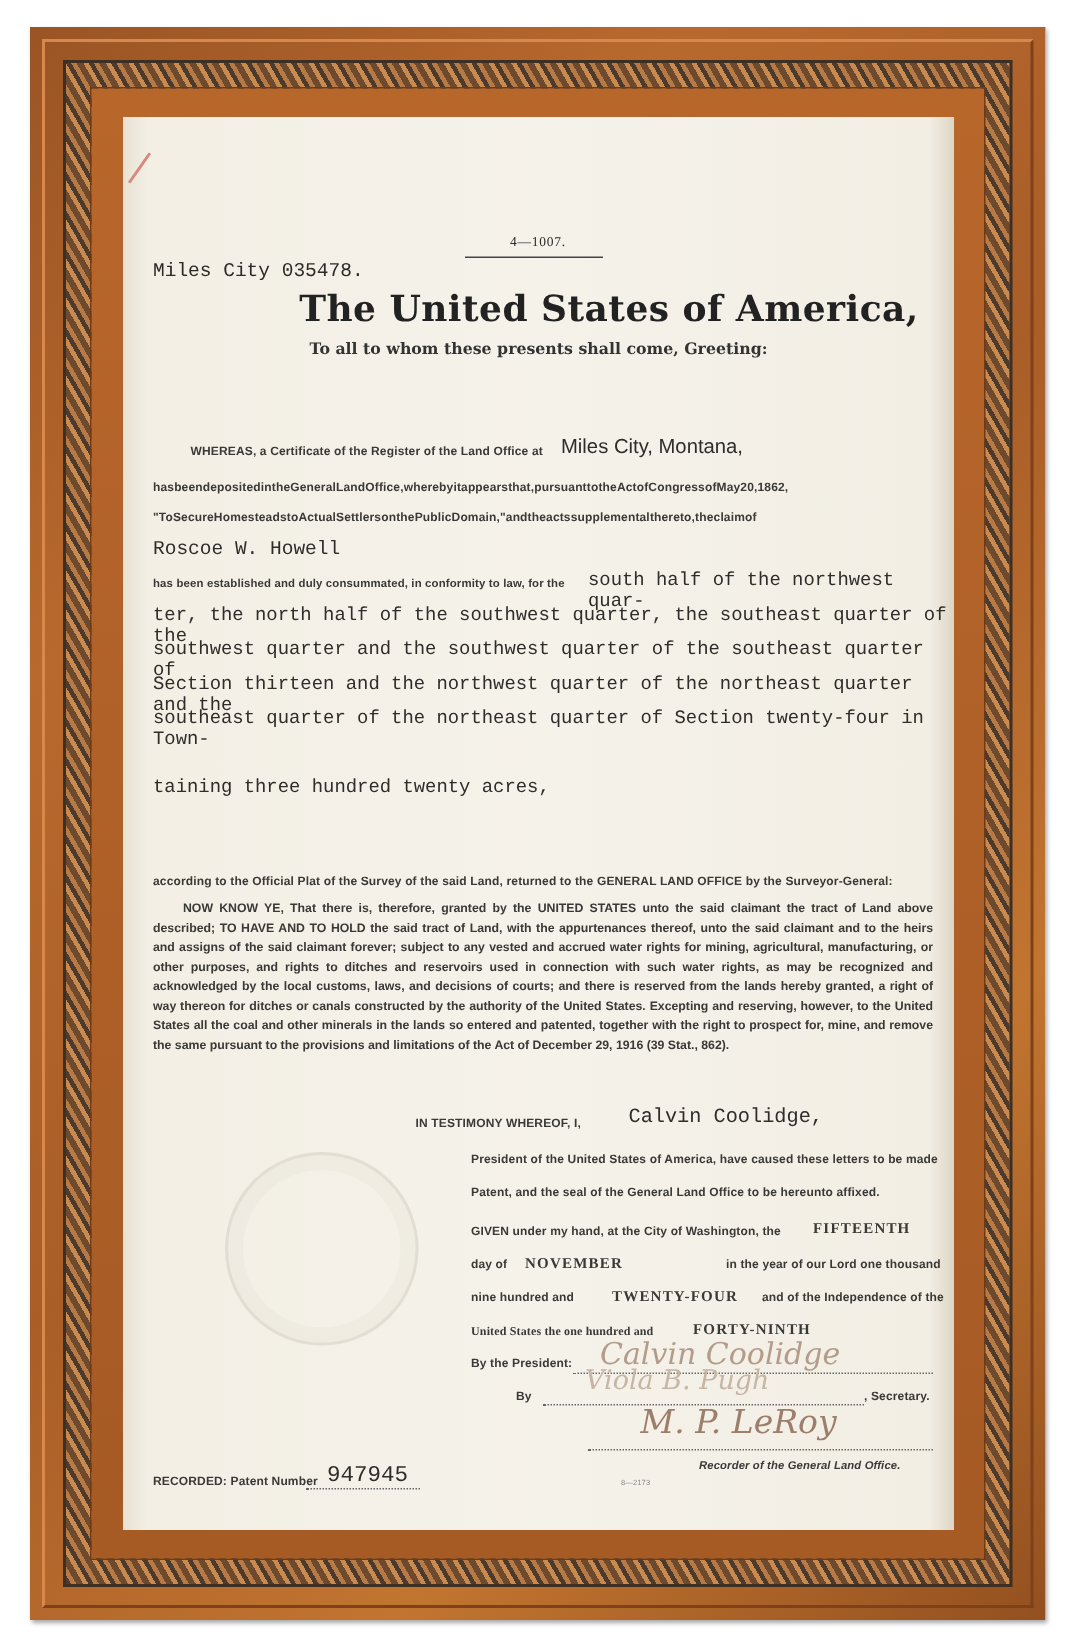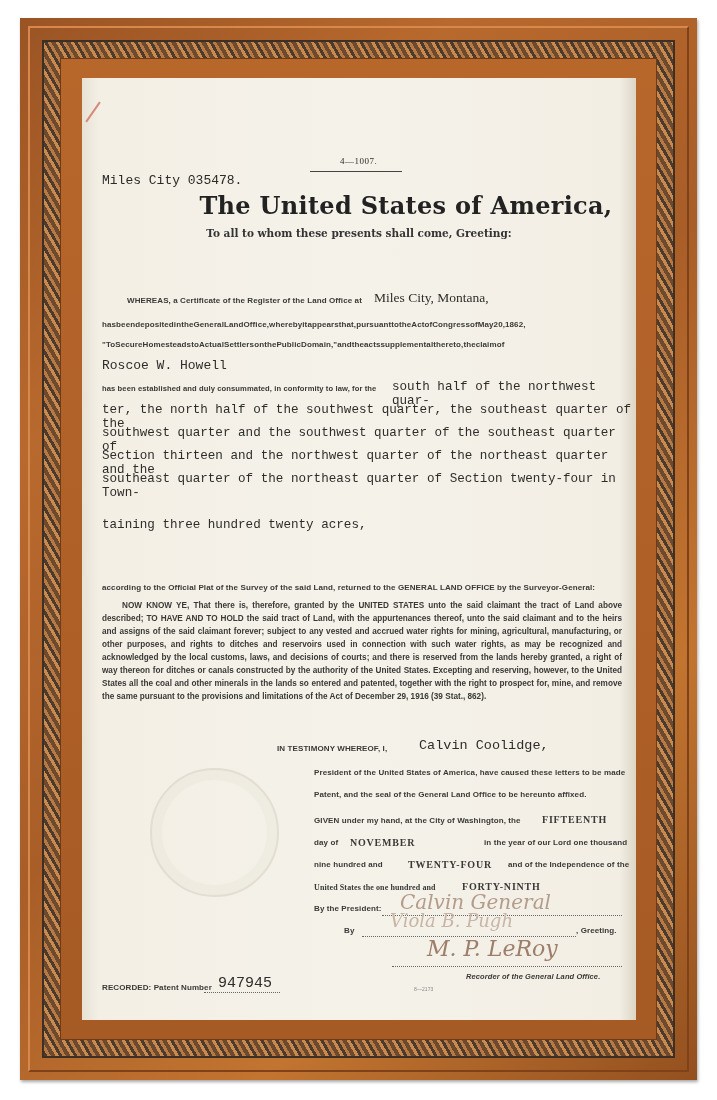--- a/index.html
+++ b/index.html
@@ -29,21 +29,21 @@
     color:#2b2a27;
   }
   .abs { position:absolute; }
   .form-no { left:258px; top:78px; font-family:"Liberation Serif", serif; font-size:9px; letter-spacing:0.5px; }
   .form-rule { left:228px; top:93px; width:92px; height:1px; background:#444; }
   .file-no { left:20px; top:95px; font-family:"Liberation Mono", monospace; font-size:13px; }
   .title { left:0; width:648px; top:113px; text-align:center; font-family:"DejaVu Serif", serif; font-weight:bold; font-size:24px; letter-spacing:0.3px; color:#222; }
   .greeting { left:0; width:554px; top:149px; text-align:center; font-family:"DejaVu Serif", serif; font-weight:bold; font-size:10.5px; color:#333; }
   .small { font-family:"Liberation Sans", sans-serif; font-size:8px; color:#3a3936; font-weight:bold; letter-spacing:0.1px; }
   .type { font-family:"Liberation Mono", monospace; font-size:12.6px; color:#2e2d2a; }
-  .typed-big { font-family:Liberation Serif, serif; font-size:13px; font-weight:bold; color:#2e2d2a; }
+  .typed-big { font-family:Liberation Sans, sans-serif; font-size:13px; font-weight:bold; color:#2e2d2a; }
   .justify-line { left:20px; width:520px; display:flex; }
   .legal { left:20px; width:520px; font-size:8.2px; line-height:13px; text-align:justify; font-weight:bold; color:#3a3936; font-family:"Liberation Sans", sans-serif; }
   .caps { font-family:Liberation Serif, serif; font-weight:bold; font-size:10px; color:#3a3936; letter-spacing:0.8px; }
   .sig { font-family:"DejaVu Serif", serif; font-style:italic; color:#b49c8a; font-size:20px; }
   .dotline { border-bottom:1px dotted #666; height:0; }
   .seal { left:68px; top:690px; width:125px; height:125px; border-radius:50%; border:2px solid rgba(210,204,190,0.5); box-shadow: inset 0 0 0 10px rgba(230,225,214,0.35); }
   .pencil { left:10px; top:22px; width:2px; height:24px; background:#d58b7a; transform:rotate(35deg); }
 </style>
 </head>
 <body>
@@ -142,26 +142,26 @@
 
   <div class="abs small" style="left:232px;top:782px;">nine hundred and</div>
   <div class="abs caps" style="left:326px;top:781px;">TWENTY-FOUR</div>
   <div class="abs small" style="left:426px;top:782px;">and of the Independence of the</div>
 
   <div class="abs small" style="left:232px;top:805px;font-family:Liberation Serif, serif;">United States the one hundred and</div>
   <div class="abs caps" style="left:380px;top:803px;">FORTY-NINTH</div>
 
   <div class="abs small" style="left:232px;top:826px;">By the President:</div>
   <div class="abs dotline" style="left:300px;top:837px;width:240px;"></div>
-  <div class="abs sig" style="left:318px;top:812px;">Calvin General</div>
+  <div class="abs sig" style="left:318px;top:812px;">Calvin Coolidge</div>
 
   <div class="abs small" style="left:262px;top:848px;">By</div>
   <div class="abs dotline" style="left:280px;top:858px;width:214px;"></div>
   <div class="abs sig" style="left:308px;top:832px;font-size:18px;color:#c7b5a6;">Viola B. Pugh</div>
-  <div class="abs small" style="left:494px;top:848px;">, Greeting.</div>
+  <div class="abs small" style="left:494px;top:848px;">, Secretary.</div>
 
   <div class="abs sig" style="left:345px;top:858px;font-size:22px;color:#9c7e6a;">M. P. LeRoy</div>
   <div class="abs dotline" style="left:310px;top:888px;width:230px;"></div>
   <div class="abs small" style="left:384px;top:894px;font-style:italic;font-size:7.5px;">Recorder of the General Land Office.</div>
 
   <div class="abs small" style="left:20px;top:905px;">RECORDED: Patent Number</div>
   <div class="abs dotline" style="left:122px;top:914px;width:76px;"></div>
   <div class="abs type" style="left:136px;top:897px;font-size:15px;">947945</div>
 
   <div class="abs small" style="left:332px;top:908px;font-size:5px;font-weight:normal;color:#888;">8—2173</div>

